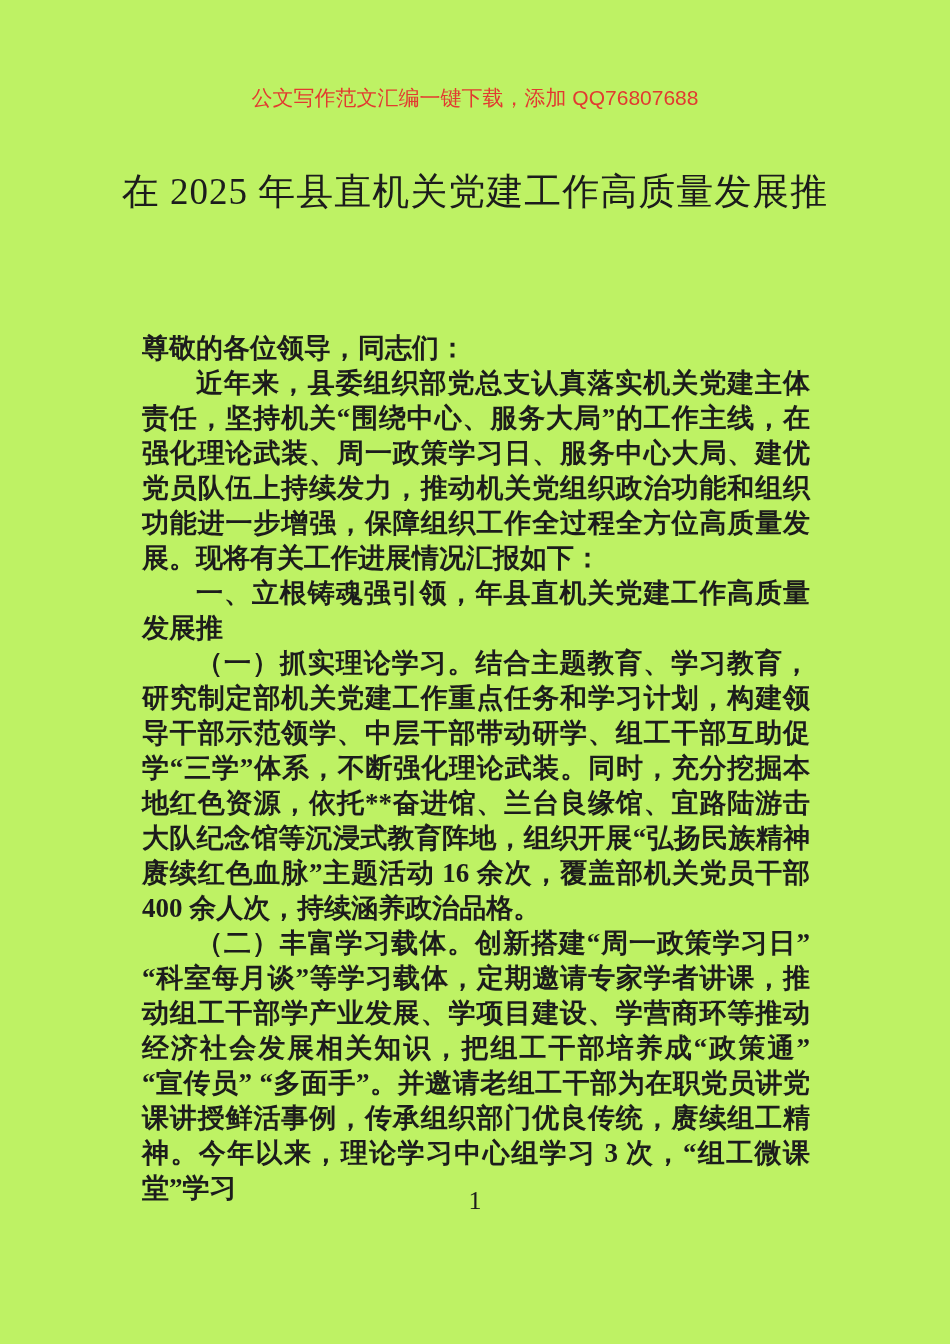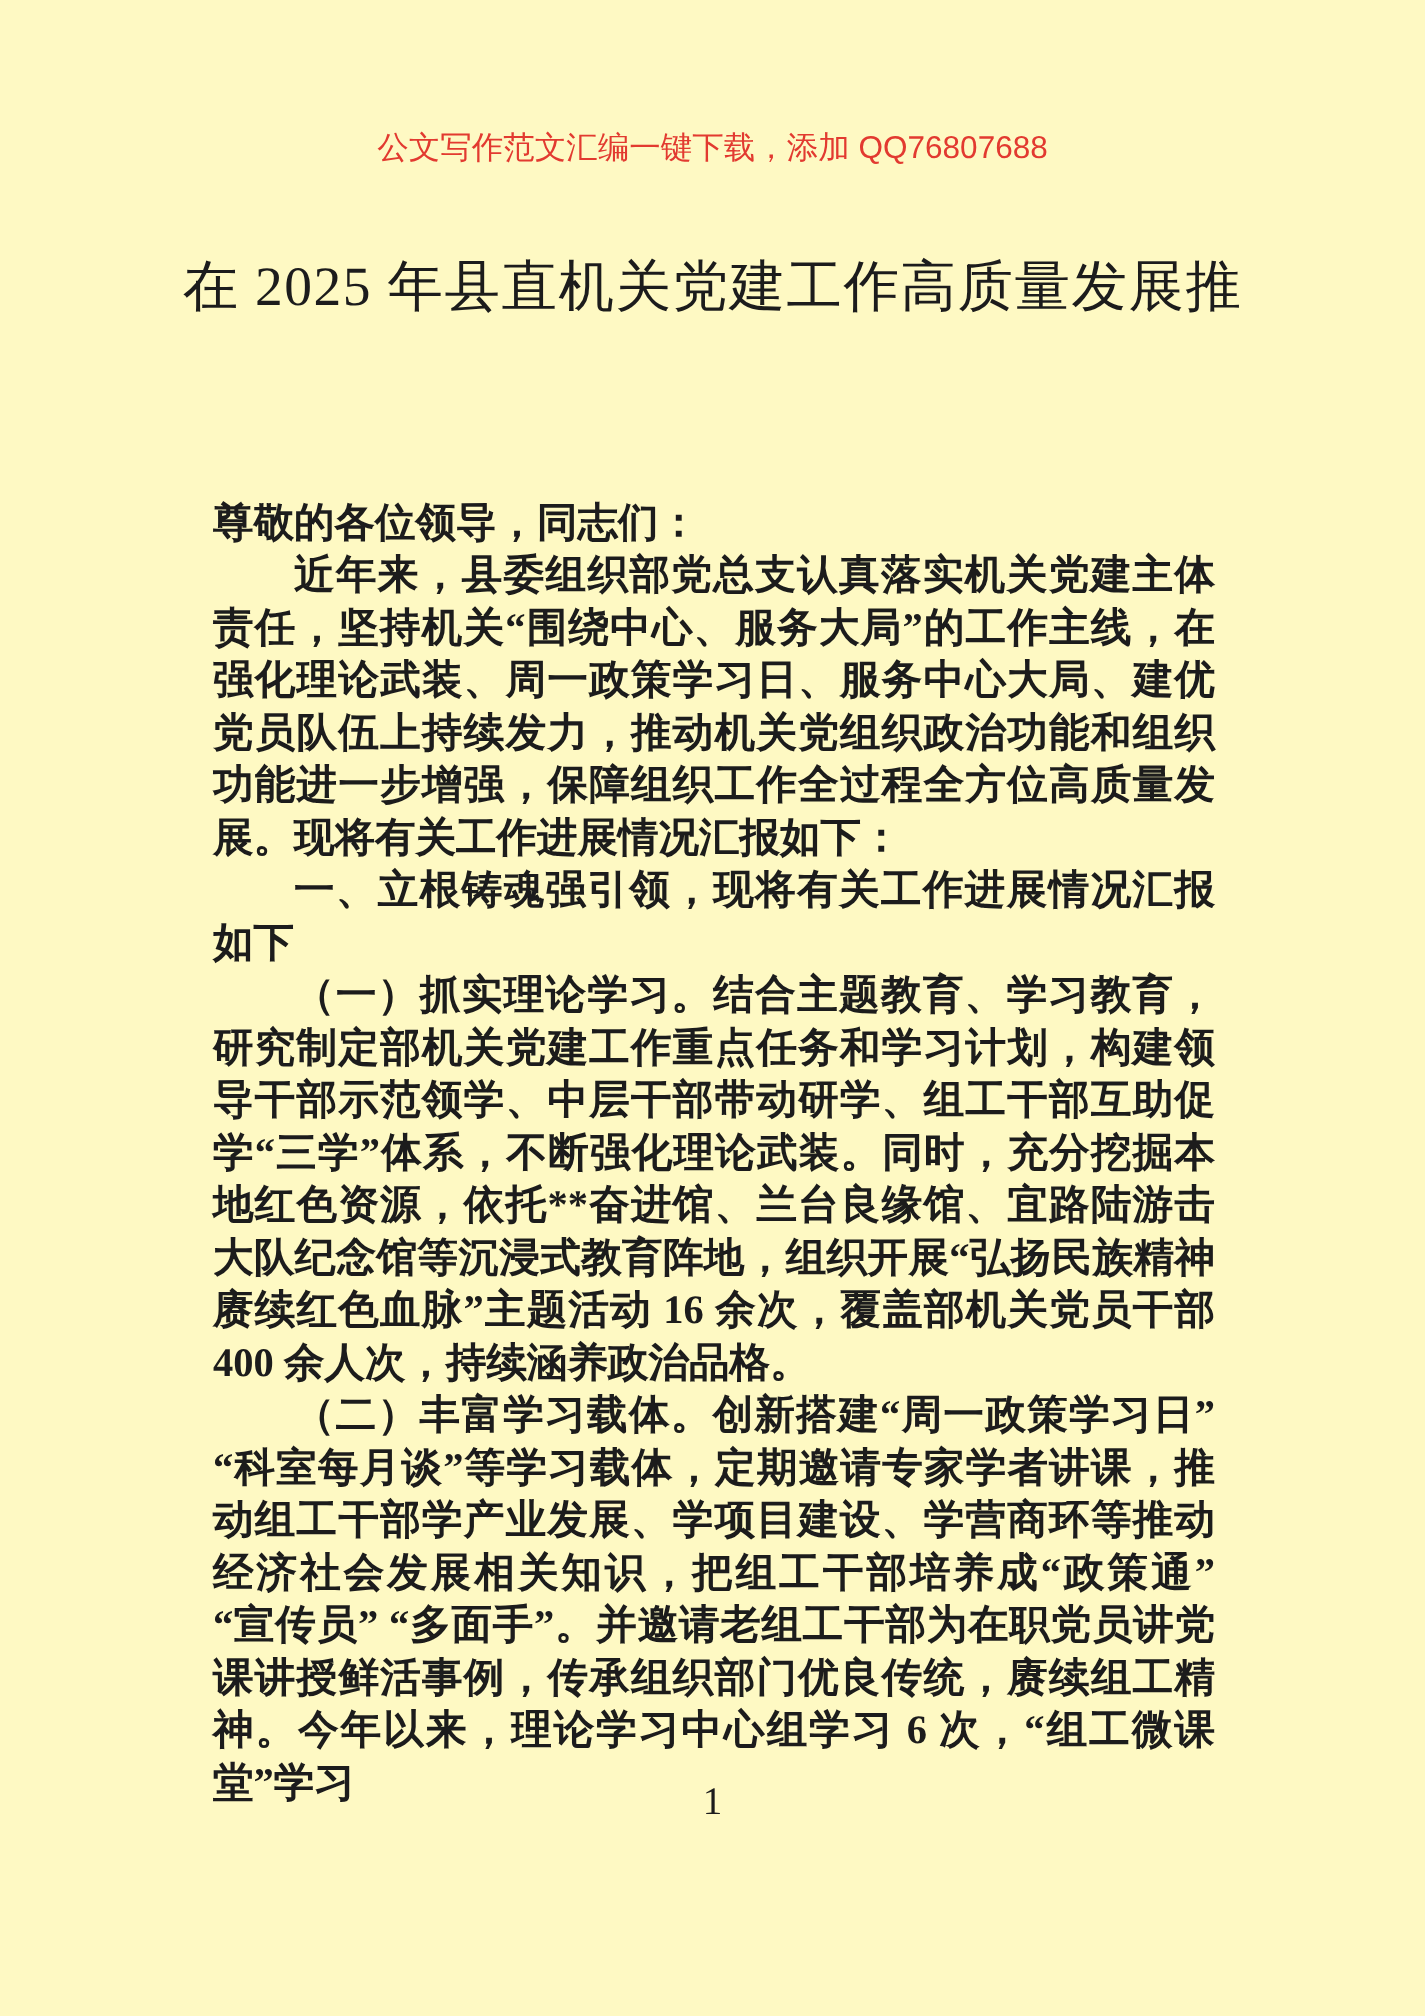--- a/index.html
+++ b/index.html
@@ -4,21 +4,21 @@
   <style>
     html, body {
       margin: 0;
       padding: 0;
       background: #ffffff;
     }
     .page {
       position: relative;
       width: 950px;
       height: 1344px;
-      background: #fef9c3;
+      background: #bef264;
       color: #1c1c1c;
       font-family: "Liberation Serif", "DejaVu Serif", serif;
       overflow: hidden;
     }
     .notice {
       position: absolute;
       top: 84px;
       left: 0;
       width: 100%;
       text-align: center;
@@ -72,20 +72,20 @@
 
   <div class="notice">公文写作范文汇编一键下载，添加 QQ76807688</div>
 
   <div class="title">
     <div>在 2025 年县直机关党建工作高质量发展推</div>
   </div>
 
   <div class="content">
     <p class="no-indent">尊敬的各位领导，同志们：</p>
     <p>近年来，县委组织部党总支认真落实机关党建主体责任，坚持机关“围绕中心、服务大局”的工作主线，在强化理论武装、周一政策学习日、服务中心大局、建优党员队伍上持续发力，推动机关党组织政治功能和组织功能进一步增强，保障组织工作全过程全方位高质量发展。现将有关工作进展情况汇报如下：</p>
-    <p>一、立根铸魂强引领，现将有关工作进展情况汇报如下</p>
+    <p>一、立根铸魂强引领，年县直机关党建工作高质量发展推</p>
     <p>（一）抓实理论学习。结合主题教育、学习教育，研究制定部机关党建工作重点任务和学习计划，构建领导干部示范领学、中层干部带动研学、组工干部互助促学“三学”体系，不断强化理论武装。同时，充分挖掘本地红色资源，依托**奋进馆、兰台良缘馆、宜路陆游击大队纪念馆等沉浸式教育阵地，组织开展“弘扬民族精神赓续红色血脉”主题活动 16 余次，覆盖部机关党员干部 400 余人次，持续涵养政治品格。</p>
-    <p>（二）丰富学习载体。创新搭建“周一政策学习日” “科室每月谈”等学习载体，定期邀请专家学者讲课，推动组工干部学产业发展、学项目建设、学营商环等推动经济社会发展相关知识，把组工干部培养成“政策通” “宣传员” “多面手”。并邀请老组工干部为在职党员讲党课讲授鲜活事例，传承组织部门优良传统，赓续组工精神。今年以来，理论学习中心组学习 6 次，“组工微课堂”学习</p>
+    <p>（二）丰富学习载体。创新搭建“周一政策学习日” “科室每月谈”等学习载体，定期邀请专家学者讲课，推动组工干部学产业发展、学项目建设、学营商环等推动经济社会发展相关知识，把组工干部培养成“政策通” “宣传员” “多面手”。并邀请老组工干部为在职党员讲党课讲授鲜活事例，传承组织部门优良传统，赓续组工精神。今年以来，理论学习中心组学习 3 次，“组工微课堂”学习</p>
   </div>
 
   <div class="page-number">1</div>
 
 </div>
 
 </body></html>

